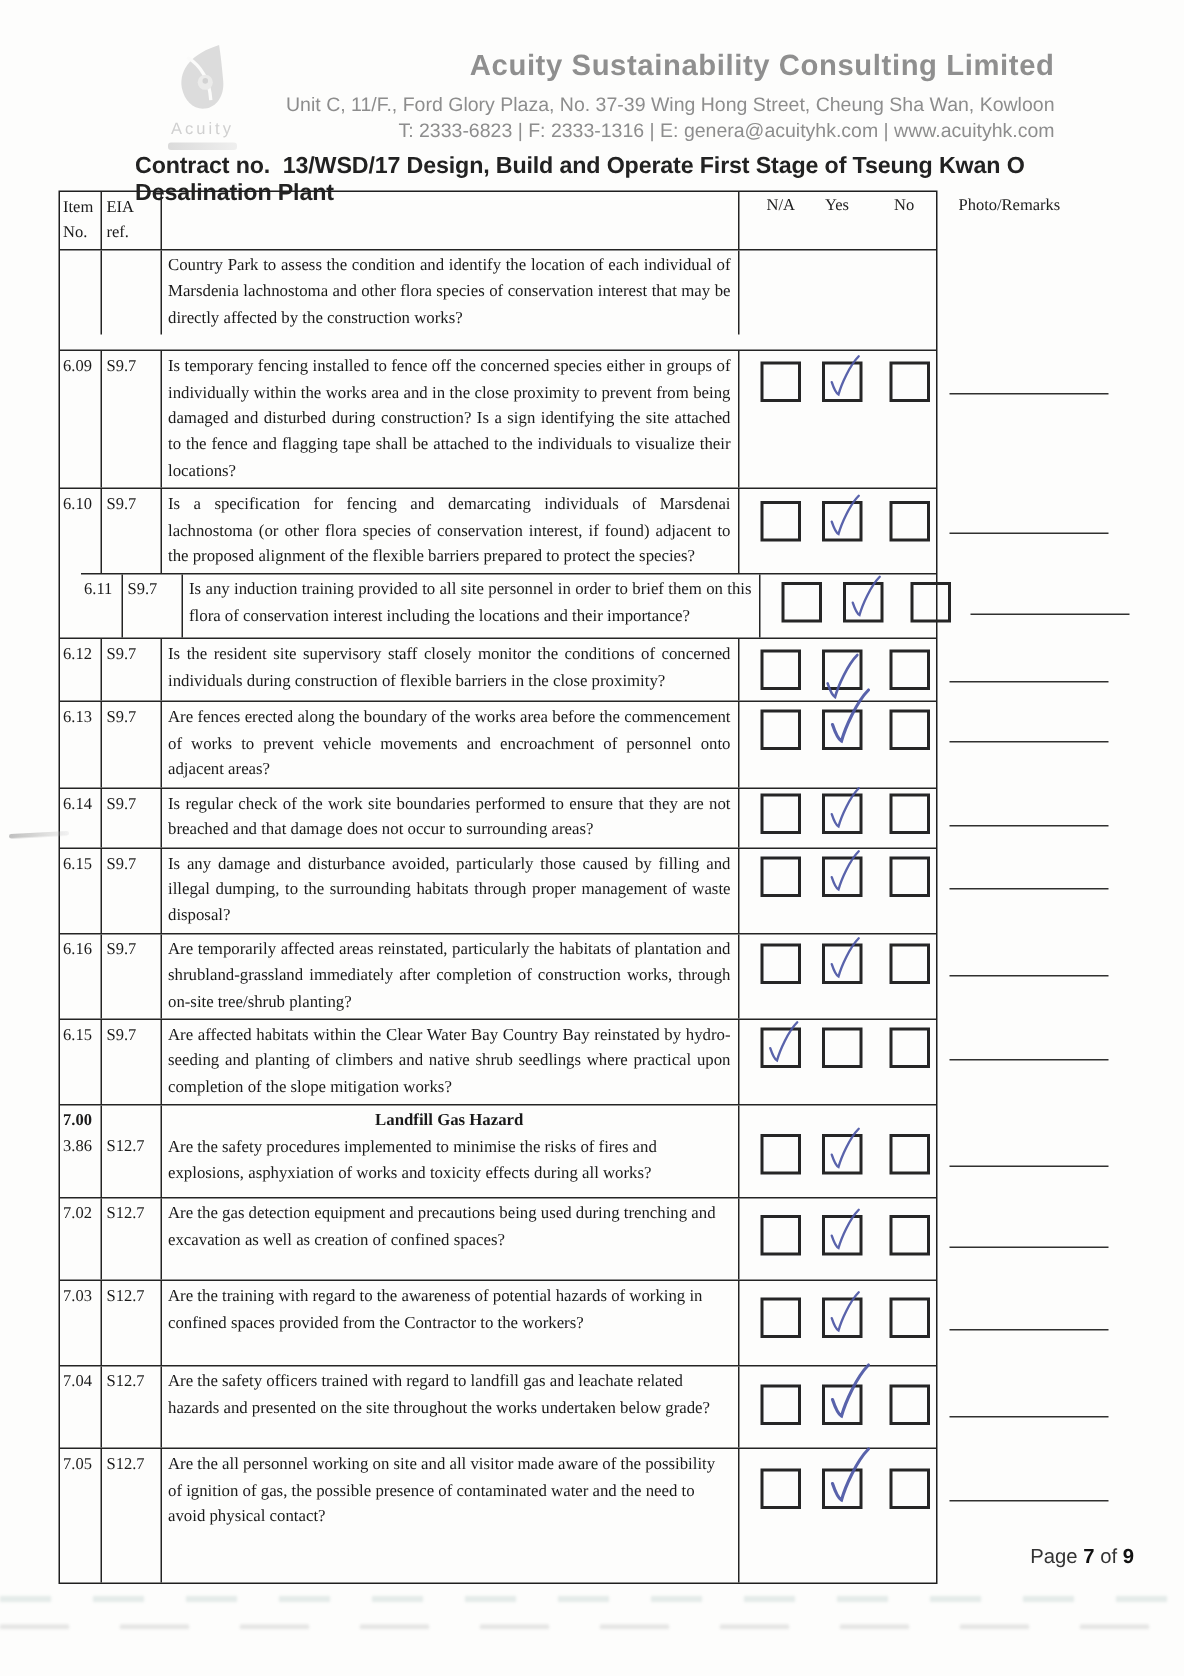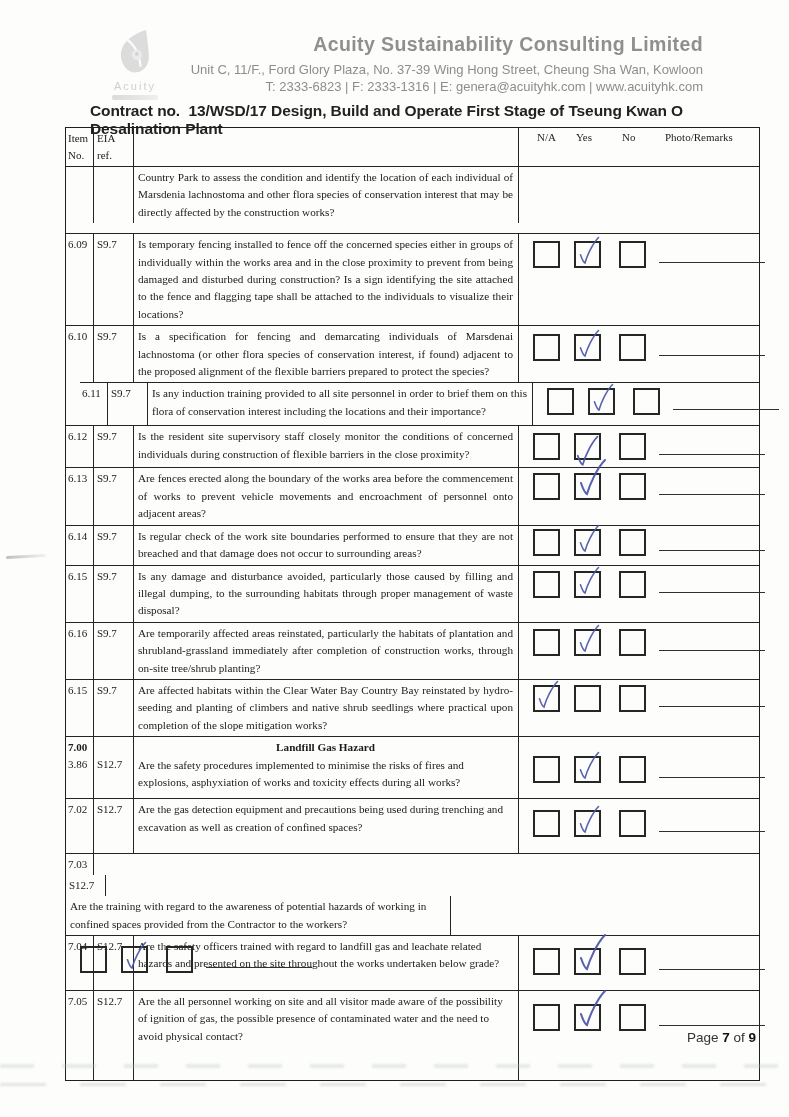--- a/index.html
+++ b/index.html
@@ -18,21 +18,21 @@
   .company-name{font-size:19.5px;font-weight:700;color:#8f8f8f;letter-spacing:.4px;}
   .company-address{font-size:13px;color:#8d8d8d;margin-top:5px;line-height:17px;}
   .company-contact{font-size:13px;color:#8d8d8d;line-height:17px;}
   .doc-title{
     position:absolute;left:90px;top:102px;width:680px;
     font-family:"Liberation Sans",sans-serif;font-size:15.5px;font-weight:700;color:#222;
     white-space:pre-wrap;letter-spacing:-0.1px;
   }
   
   .checklist{
-    position:absolute;left:65px;top:127px;width:695px;
+    position:absolute;left:39px;top:127px;width:586px;
     border:1.6px solid #1f1f1f;box-sizing:border-box;background:transparent;
   }
   .row{display:flex;border-top:1.5px solid #242424;box-sizing:border-box;}
   .row:first-child{border-top:none;}
   .c{box-sizing:border-box;}
   .c-item{width:28px;border-right:1.5px solid #242424;padding:2px 1px 2px 2px;font-size:11px;line-height:17px;}
   .c-eia{width:40px;border-right:1.5px solid #242424;padding:2px 2px 2px 3px;font-size:11px;line-height:17px;}
   .c-q{width:385px;border-right:1.5px solid #242424;padding:2px 5px 2px 4px;font-size:11.2px;line-height:17.4px;text-align:justify;}
   .c-q.left{text-align:left;}
   .c-ans{flex:1;position:relative;}
@@ -292,21 +292,21 @@
       <div class="c c-ans">
         <div class="box" style="left: 14px; top: 11px;"></div>
         <div class="box" style="left: 55px; top: 11px;"></div>
         <div class="box" style="left: 100px; top: 11px;"></div>
         <svg viewBox="0 0 30 40" width="26" height="30" class="check" style="left: 56px; top: 6px;">
           <path d="M5 25 C7 31 9 35 11 36 C13.5 27 21 10 29 2" fill="none" stroke="#4c56a5" stroke-width="2.1" stroke-linecap="round"></path>
         </svg>
         <div class="remark-line" style="top: 32px;"></div>
       </div>
     </div>
-    <div class="row" style="min-height: 57px; flex-direction: column;">
+    <div class="row" style="min-height: 57px;">
       <div class="c c-item">
         <div>7.03</div>
       </div>
       <div class="c c-eia">
         <div>S12.7</div>
       </div>
       <div class="c c-q left">Are the training with regard to the awareness of potential hazards of working in confined spaces provided from the Contractor to the workers?</div>
       <div class="c c-ans">
         <div class="box" style="left: 14px; top: 11px;"></div>
         <div class="box" style="left: 55px; top: 11px;"></div>

